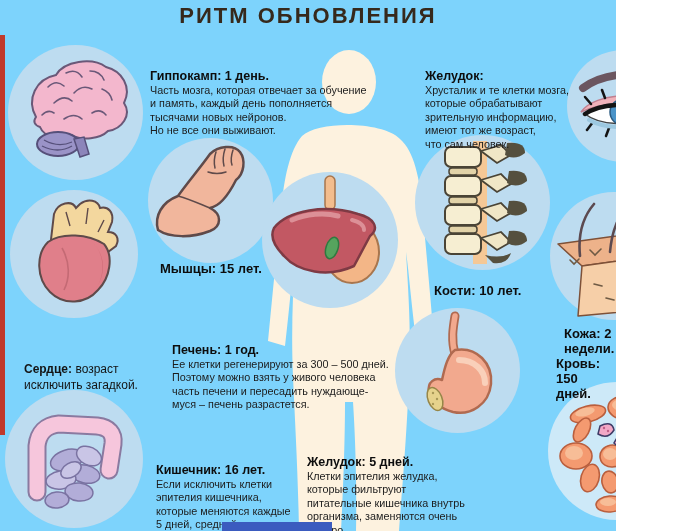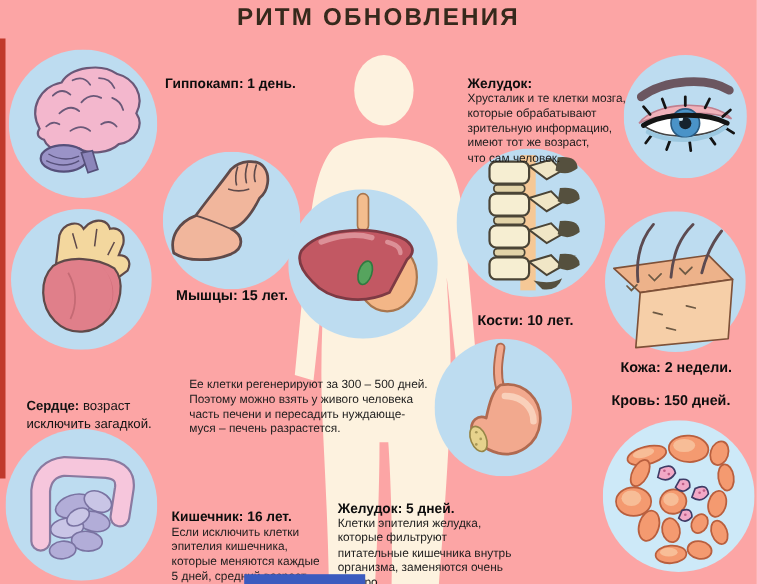--- a/index.html
+++ b/index.html
@@ -1,17 +1,17 @@
 <!DOCTYPE html>
 <html><head>
 <meta charset="utf-8">
 <style>
   html,body{margin:0;padding:0;}
-  .canvas{position:relative;width:688px;height:531px;overflow:hidden;
-    background:#fca5a5;font-family:"Liberation Sans",sans-serif;}
+  .canvas{position:relative;width:616px;height:531px;overflow:hidden;
+    background:#7dd3fc;font-family:"Liberation Sans",sans-serif;}
   .silhouette{position:absolute;left:0;top:0;z-index:0;}
   .organ{position:absolute;z-index:1;}
   .title{position:absolute;top:3px;left:0;right:0;text-align:center;
     font-size:22px;font-weight:bold;letter-spacing:2px;color:#36291c;z-index:3;}
   .block{position:absolute;z-index:3;color:#141414;margin-top:32px;}
   .block .hd{margin:0;font-size:12.5px;font-weight:bold;color:#0d0d0d;}
   .block .bd{margin:1px 0 0;font-size:10.8px;line-height:1.24;white-space:pre-line;color:#1c1c1c;}
   .label{position:absolute;z-index:3;font-size:13px;font-weight:bold;color:#0d0d0d;}
   .redbar{position:absolute;left:0;top:35px;width:5px;height:400px;z-index:4;}
   .bluebar{position:absolute;left:222px;bottom:0;width:110px;height:9px;z-index:4;}
@@ -225,34 +225,39 @@
         <circle cx="60" cy="49" r="1.2"></circle>
         <circle cx="73" cy="58" r="1.2"></circle>
       <circle cx="88" cy="66" r="1.2"></circle>
         <circle cx="92" cy="64" r="1.2"></circle>
         <circle cx="75" cy="86" r="1.2"></circle>
     </g>
   </svg>
 
   <div class="block" style="left:150px;top:37px;width:250px">
     <div class="hd">Гиппокамп: 1 день.</div>
+    <div class="bd">Часть мозга, которая отвечает за обучение
+и память, каждый день пополняется
+тысячами новых нейронов.
+Но не все они выживают.</div>
   </div>
 
   <div class="block" style="left:425px;top:37px;width:160px">
     <div class="hd">Желудок:</div>
     <div class="bd">Хрусталик и те клетки мозга,
 которые обрабатывают
 зрительную информацию,
 имеют тот же возраст,
 что сам человек.</div>
   </div>
 
   <div class="label" style="left:160px;top:261px">Мышцы: 15 лет.</div>
 
   <div class="block" style="left:172px;top:311px;width:240px">
+    <div class="hd">Печень: 1 год.</div>
     <div class="bd">Ее клетки регенерируют за 300 – 500 дней.
 Поэтому можно взять у живого человека
 часть печени и пересадить нуждающе-
 муся – печень разрастется.</div>
   </div>
 
   <div class="block" style="left:24px;top:330px;width:120px;font-size:12px;line-height:1.3">
     <b>Сердце:</b>
     <span>возраст исключить загадкой.</span>
   </div>

